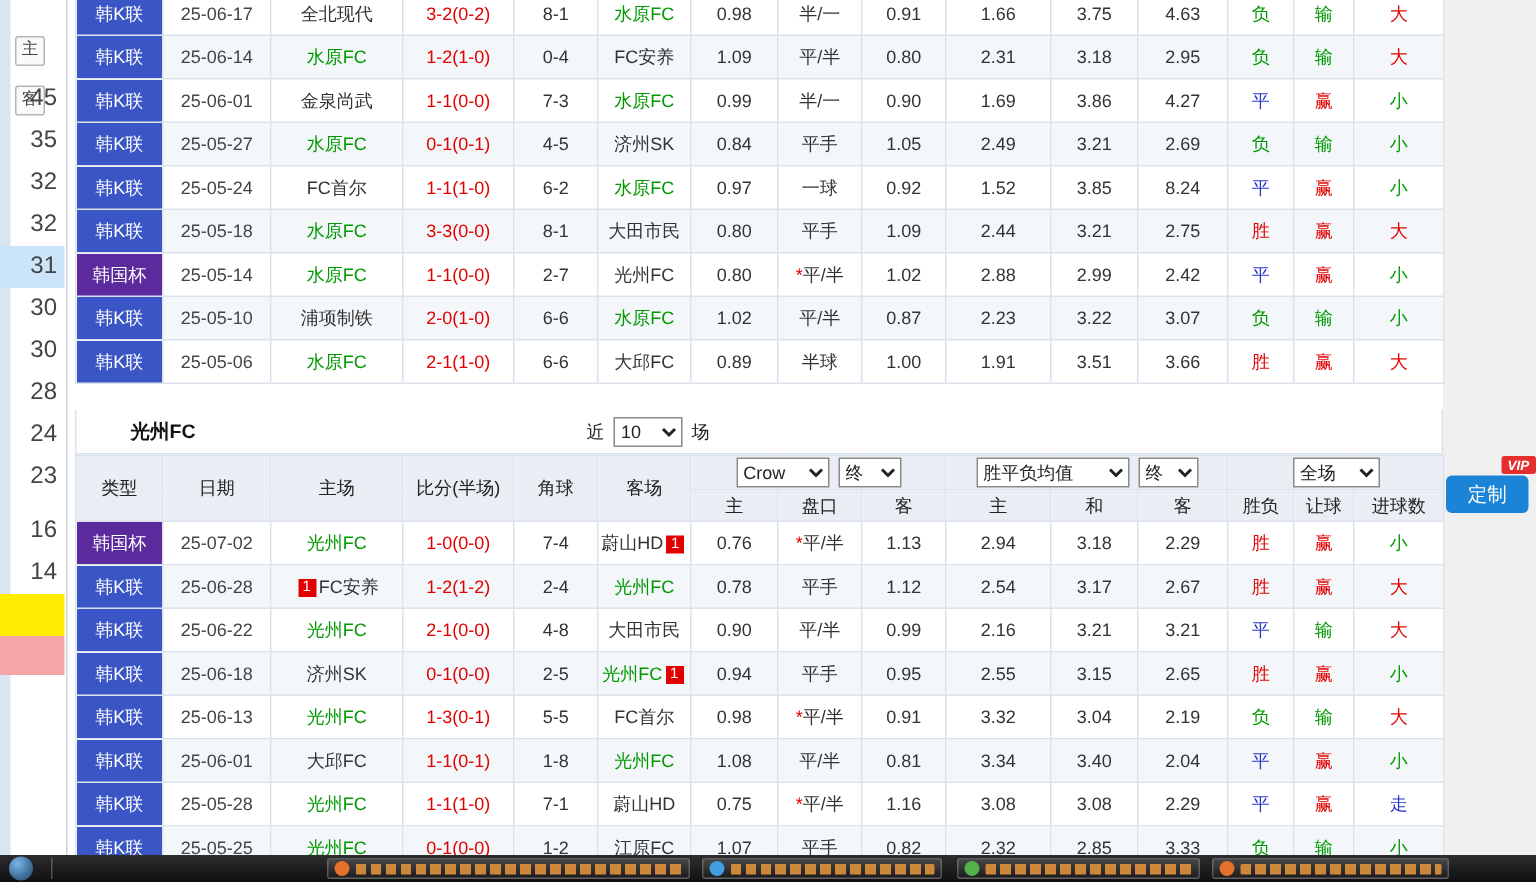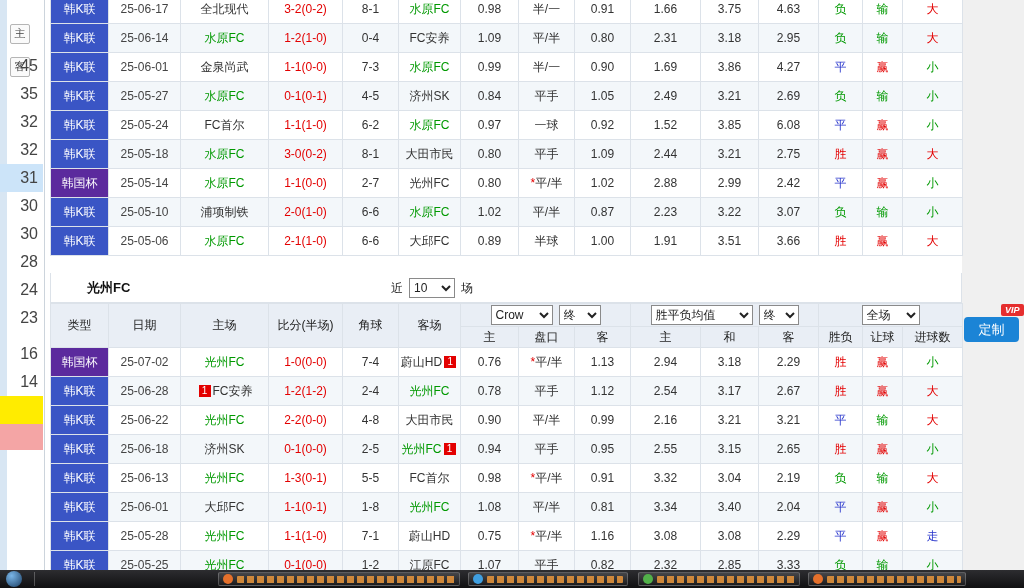--- a/index.html
+++ b/index.html
@@ -173,30 +173,30 @@
           <td style="color: rgb(68, 68, 68);">25-05-24</td>
           <td><span style="color: rgb(51, 51, 51);">FC首尔</span></td>
           <td style="color: rgb(227, 0, 0);">1-1(1-0)</td>
           <td style="color: rgb(51, 51, 51);">6-2</td>
           <td><span style="color: rgb(0, 153, 0);">水原FC</span></td>
           <td>0.97</td>
           <td>一球</td>
           <td>0.92</td>
           <td>1.52</td>
           <td>3.85</td>
-          <td>6.08</td>
+          <td>8.24</td>
           <td style="color: rgb(41, 54, 204);">平</td>
           <td style="color: rgb(227, 0, 0);">赢</td>
           <td style="color: rgb(0, 153, 0);">小</td>
         </tr>
         <tr>
           <td class="league" style="color: rgb(255, 255, 255); background: rgb(58, 85, 197);">韩K联</td>
           <td style="color: rgb(68, 68, 68);">25-05-18</td>
           <td><span style="color: rgb(0, 153, 0);">水原FC</span></td>
-          <td style="color: rgb(227, 0, 0);">3-0(0-2)</td>
+          <td style="color: rgb(227, 0, 0);">3-3(0-0)</td>
           <td style="color: rgb(51, 51, 51);">8-1</td>
           <td><span style="color: rgb(51, 51, 51);">大田市民</span></td>
           <td>0.80</td>
           <td>平手</td>
           <td>1.09</td>
           <td>2.44</td>
           <td>3.21</td>
           <td>2.75</td>
           <td style="color: rgb(227, 0, 0);">胜</td>
           <td style="color: rgb(227, 0, 0);">赢</td>
@@ -346,21 +346,21 @@
           <td>3.17</td>
           <td>2.67</td>
           <td style="color: rgb(227, 0, 0);">胜</td>
           <td style="color: rgb(227, 0, 0);">赢</td>
           <td style="color: rgb(227, 0, 0);">大</td>
         </tr>
         <tr>
           <td class="league" style="color: rgb(255, 255, 255); background: rgb(58, 85, 197);">韩K联</td>
           <td style="color: rgb(68, 68, 68);">25-06-22</td>
           <td><span style="color: rgb(0, 153, 0);">光州FC</span></td>
-          <td style="color: rgb(227, 0, 0);">2-2(0-0)</td>
+          <td style="color: rgb(227, 0, 0);">2-1(0-0)</td>
           <td style="color: rgb(51, 51, 51);">4-8</td>
           <td><span style="color: rgb(51, 51, 51);">大田市民</span></td>
           <td>0.90</td>
           <td>平/半</td>
           <td>0.99</td>
           <td>2.16</td>
           <td>3.21</td>
           <td>3.21</td>
           <td style="color: rgb(41, 54, 204);">平</td>
           <td style="color: rgb(0, 153, 0);">输</td>

